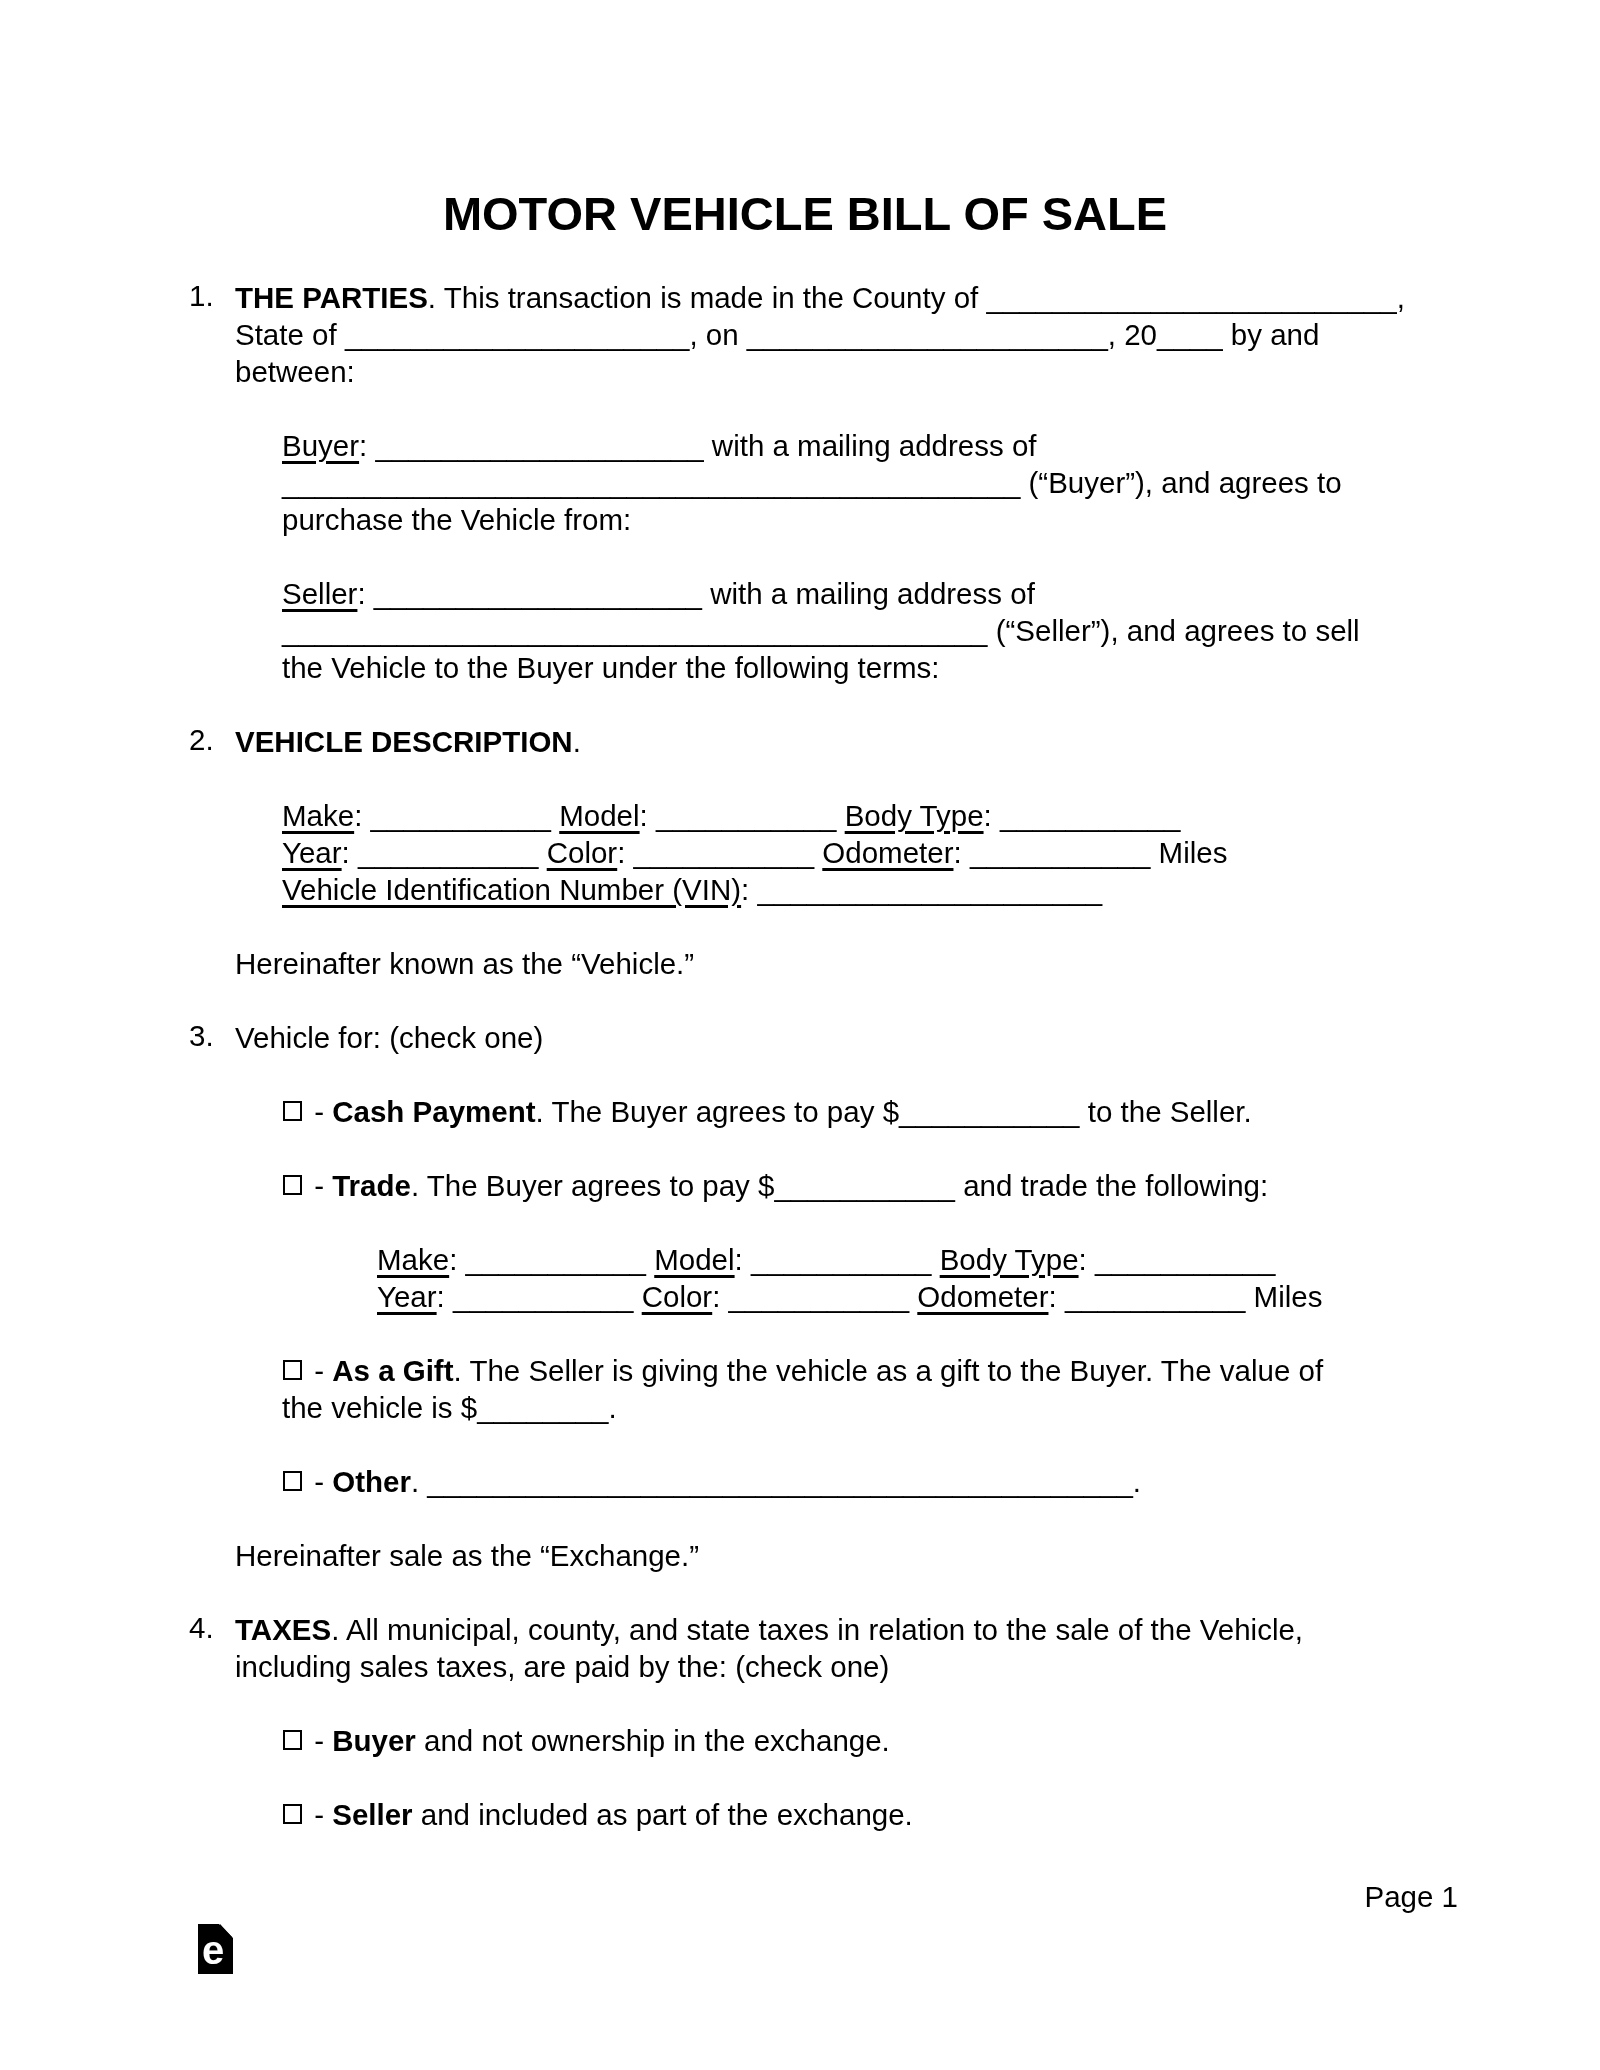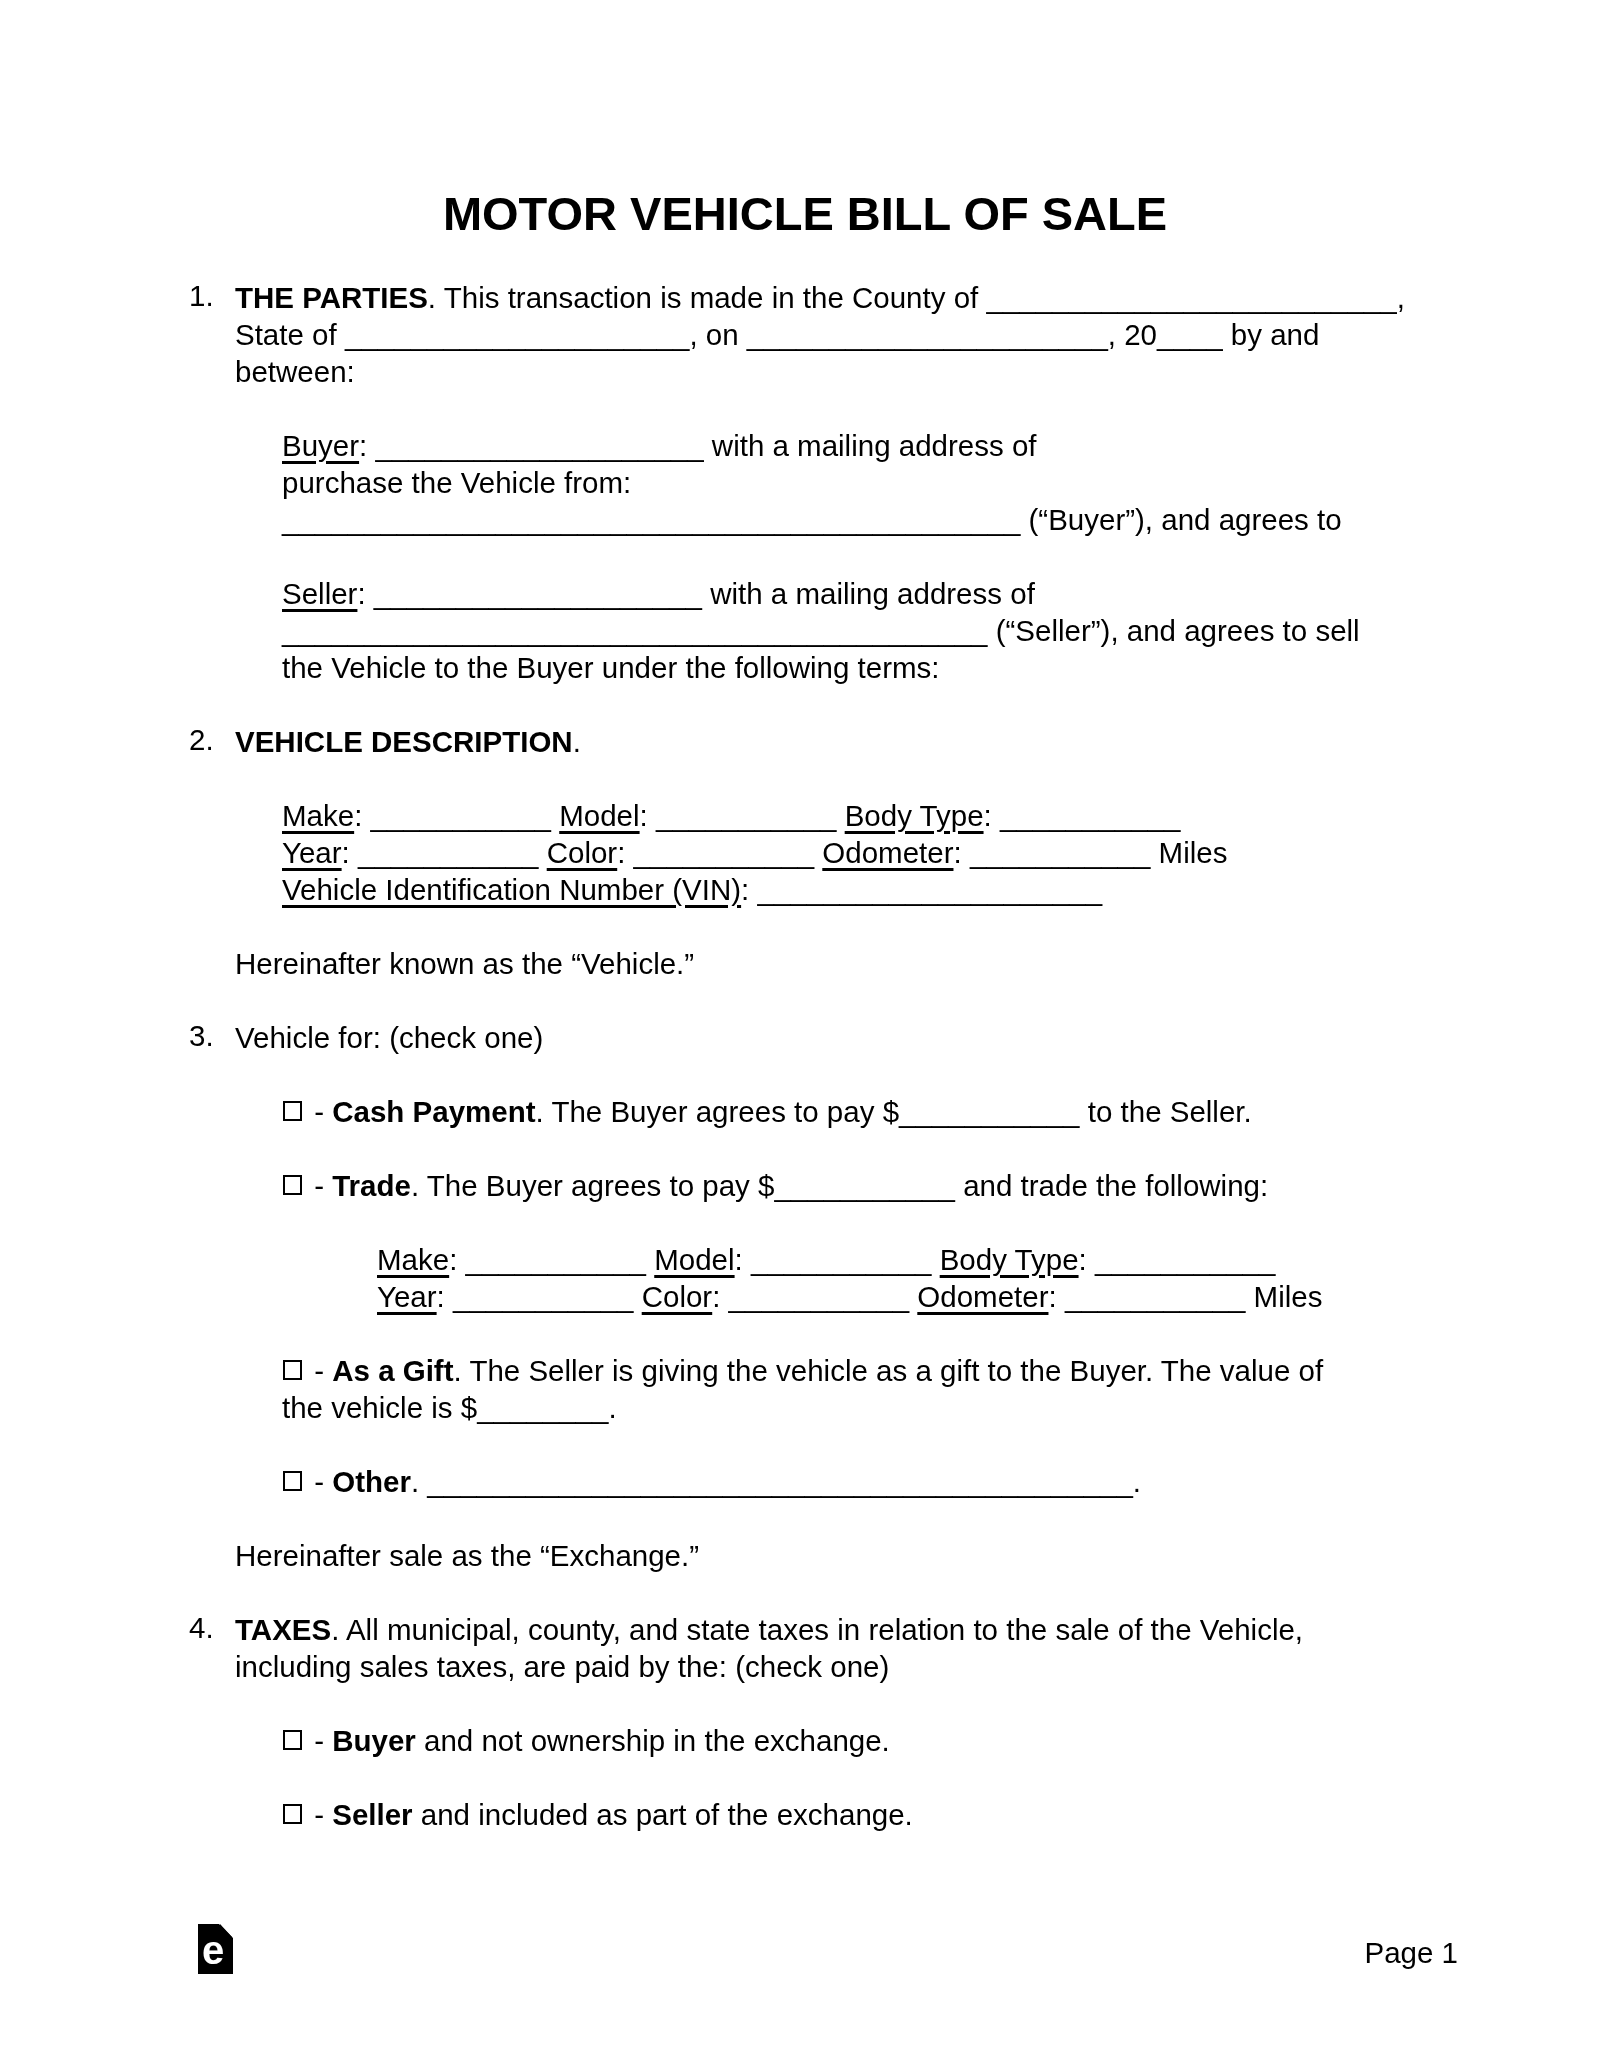--- a/index.html
+++ b/index.html
@@ -33,40 +33,40 @@
   }
   .logo .fold{
     position:absolute;top:0;right:1px;width:12px;height:13px;background:#000;
     clip-path:polygon(0 0, 0 100%, 100% 100%);
   }
   .logo .e{
     position:absolute;left:4px;top:6px;color:#fff;
     font-size:40px;font-weight:bold;line-height:1;
   }
   .page-num{
-    position:absolute;top:1934px;right:142px;
+    position:absolute;top:1878px;right:142px;
     font-size:29.5px;line-height:37px;
   }
 </style>
 </head>
 <body>
 
 <h1 class="title">MOTOR VEHICLE BILL OF SALE</h1>
 
 <main class="content">
     <div class="block ind1">
       <span class="num">1.</span>
       <div class="line"><span class="b">THE PARTIES</span><span>. This transaction is made in the County of </span><span class="blank">_________________________</span><span>,</span></div>
       <div class="line"><span>State of </span><span class="blank">_____________________</span><span>, on </span><span class="blank">______________________</span><span>, 20</span><span class="blank">____</span><span> by and</span></div>
       <div class="line"><span>between:</span></div>
     </div>
     <div class="block ind2">
       <div class="line"><span class="u">Buyer</span><span>: </span><span class="blank">____________________</span><span> with a mailing address of</span></div>
+      <div class="line"><span class="blank">_____________________________________________</span><span> (“Buyer”), and agrees to</span></div>
       <div class="line"><span>purchase the Vehicle from:</span></div>
-      <div class="line"><span class="blank">_____________________________________________</span><span> (“Buyer”), and agrees to</span></div>
     </div>
     <div class="block ind2">
       <div class="line"><span class="u">Seller</span><span>: </span><span class="blank">____________________</span><span> with a mailing address of</span></div>
       <div class="line"><span class="blank">___________________________________________</span><span> (“Seller”), and agrees to sell</span></div>
       <div class="line"><span>the Vehicle to the Buyer under the following terms:</span></div>
     </div>
     <div class="block ind1">
       <span class="num">2.</span>
       <div class="line"><span class="b">VEHICLE DESCRIPTION</span><span>.</span></div>
     </div>

